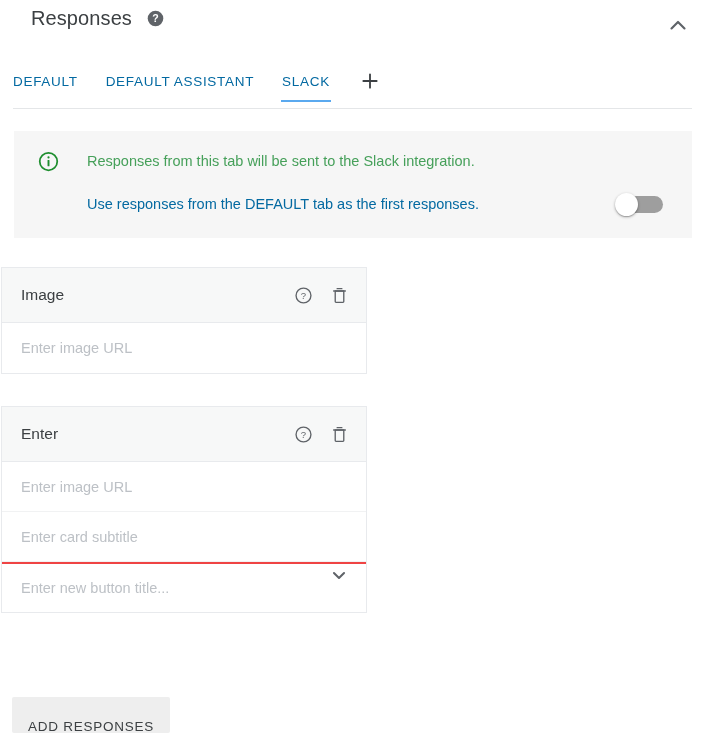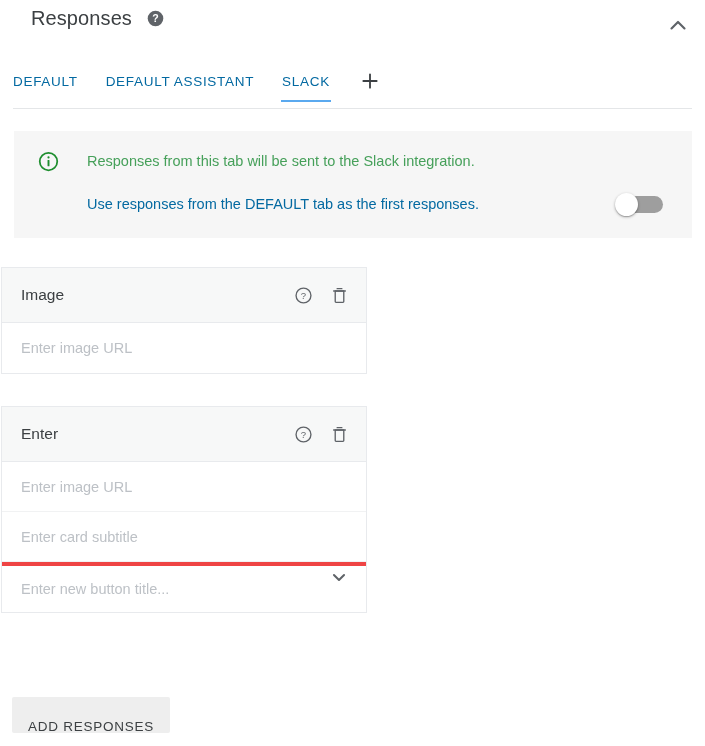--- a/index.html
+++ b/index.html
@@ -198,21 +198,21 @@
 
   .resp-row {
     height: 50px;
     display: flex;
     padding: 0 16px 0 19px;
     box-sizing: border-box;
     border-bottom: 1px solid #f1f2f3;
     background: #ffffff;
   }
   .resp-row:last-child { border-bottom: none; }
-  .resp-row.thick-top { border-top: 4px solid #ef4444; }
+  .resp-row.thick-top { border-top: 2px solid #ef4444; }
   .resp-input {
     border: none;
     outline: none;
     background: transparent;
     font-family: "Liberation Sans", sans-serif;
     font-size: 14.5px;
     color: #3c4043;
     flex: 1;
     padding: 0;
     min-width: 0;

